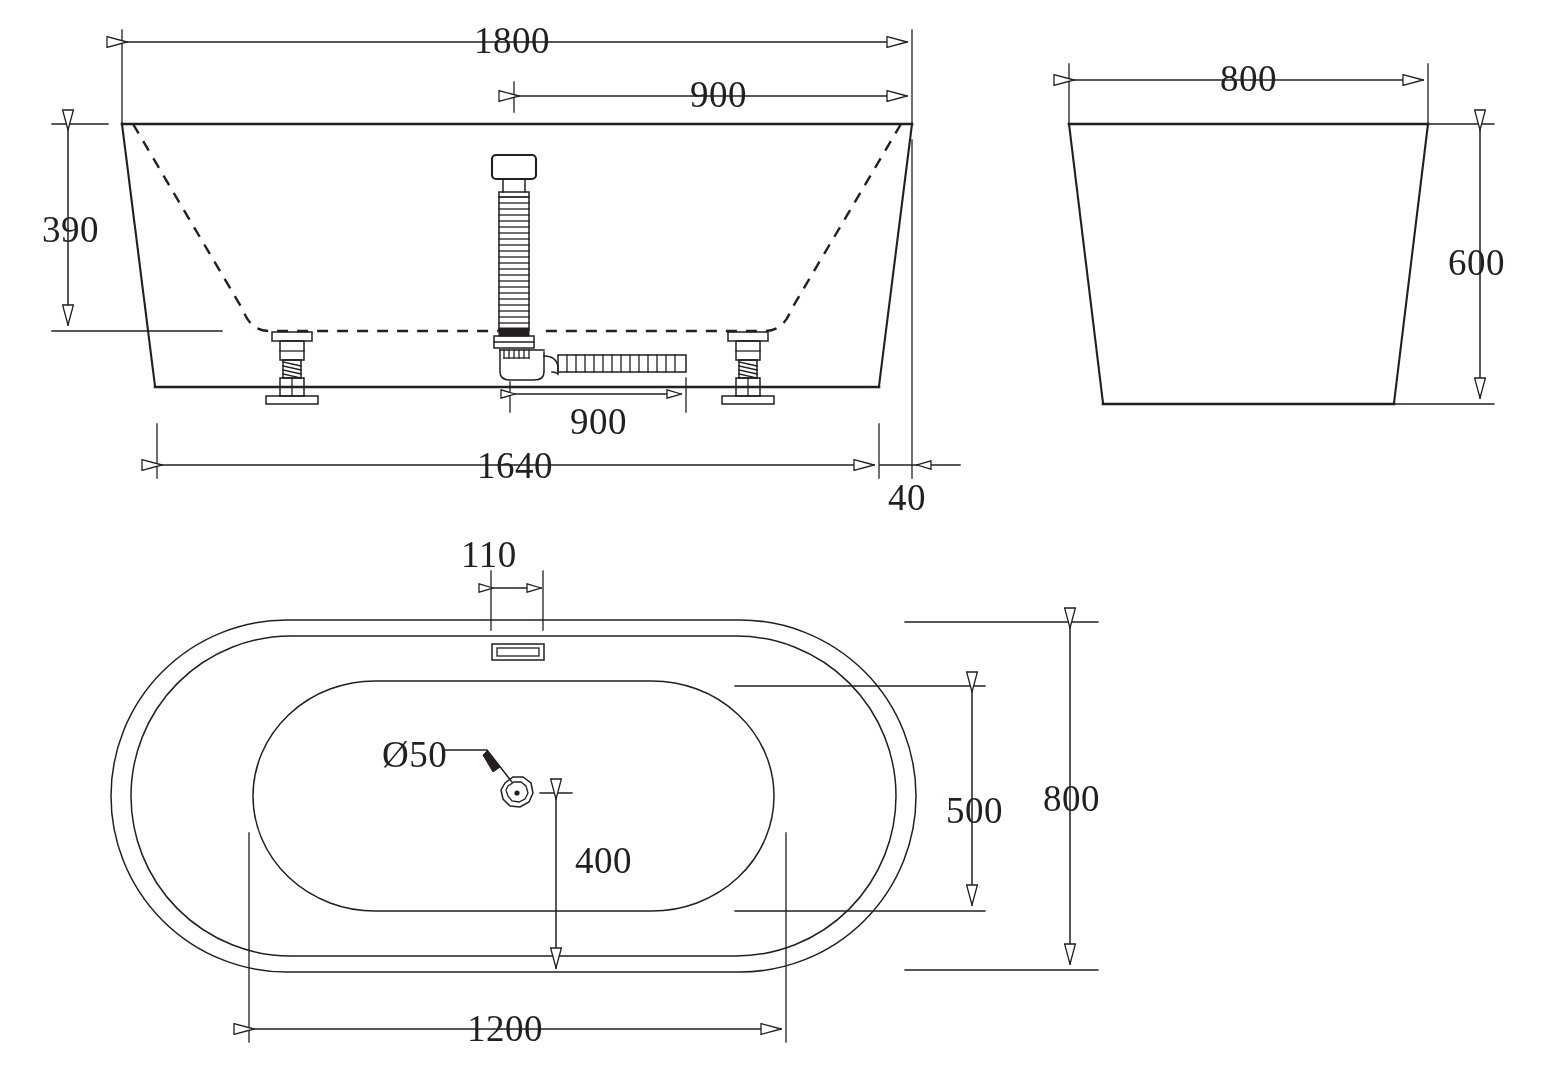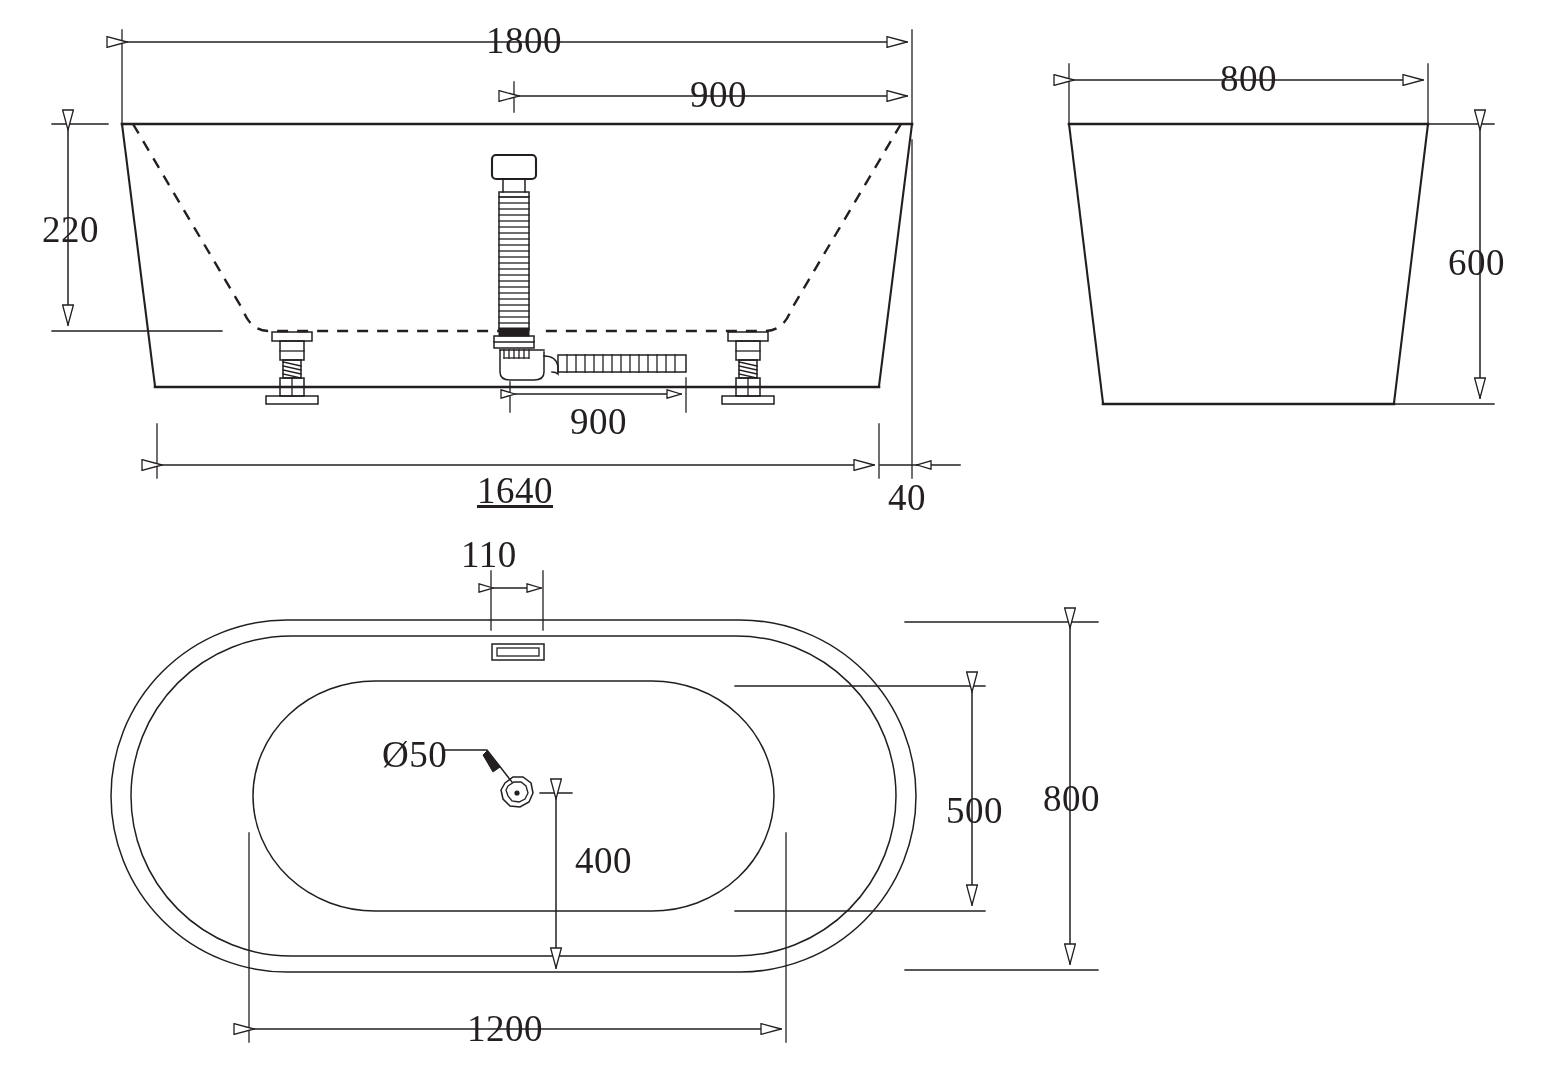--- a/index.html
+++ b/index.html
@@ -275,27 +275,27 @@
       </g>
 
       <g>
         <line class="ln-x" x1="249" y1="833" x2="249" y2="1042"></line>
         <line class="ln-x" x1="786" y1="833" x2="786" y2="1042"></line>
         <line class="ln-t" x1="254" y1="1029" x2="781" y2="1029" marker-start="url(#arrL)" marker-end="url(#arrR)"></line>
       </g>
     </g>
   </svg>
 
-  <div class="dimtxt" style="left:486px; top:22px;text-align:right;">1800</div>
+  <div class="dimtxt" style="left:474px; top:22px;text-align:right;">1800</div>
 
   <div class="dimtxt" style="left:690px; top:76px;">900</div>
 
-  <div class="dimtxt" style="left:42px; top:211px;">220</div>
-
-  <div class="dimtxt" style="left:477px; top:472px;text-decoration:underline;">1640</div>
+  <div class="dimtxt" style="left:42px; top:211px;">390</div>
+
+  <div class="dimtxt" style="left:477px; top:447px;">1640</div>
 
   <div class="dimtxt" style="left:570px; top:403px;">900</div>
 
   <div class="dimtxt" style="left:888px; top:479px;">40</div>
 
   <div class="dimtxt" style="left:1220px; top:60px;">800</div>
 
   <div class="dimtxt" style="left:1448px; top:244px;text-align:center;">600</div>
 
   <div class="dimtxt" style="left:461px; top:536px;">110</div>

